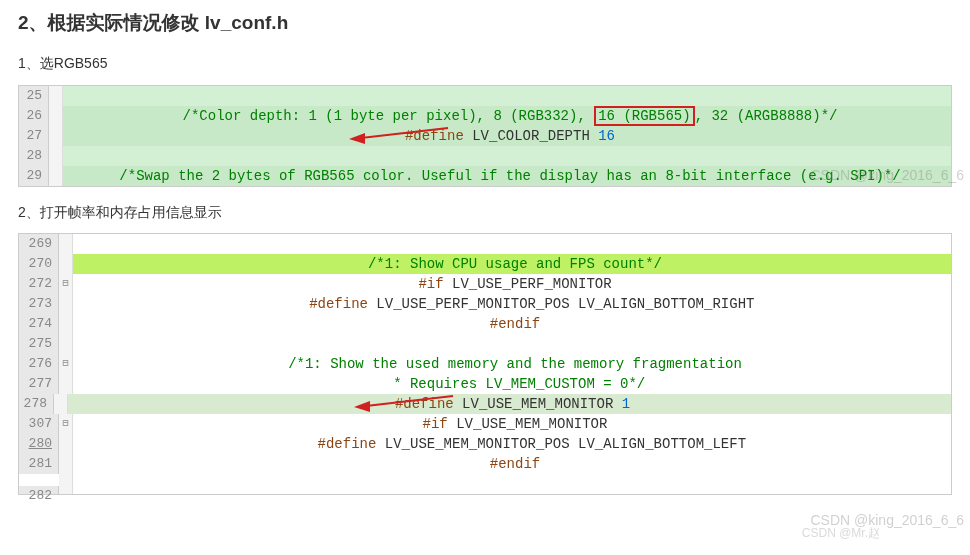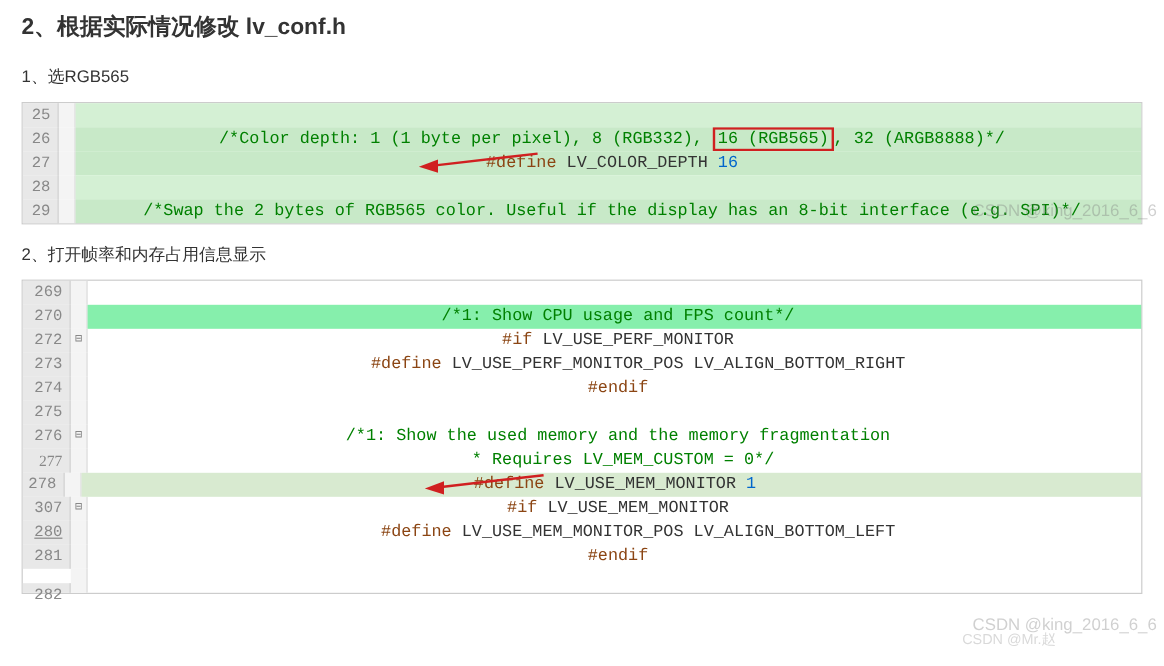--- a/index.html
+++ b/index.html
@@ -50,21 +50,21 @@
   .code {
     flex: 1;
     padding-left: 6px;
     white-space: pre;
     position: relative;
     overflow: hidden;
     text-align: center;
   }
   .bg-green { background: #c8e9c8; }
   .bg-green-alt { background: #d4f0d4; }
-  .bg-lime { background: #86efac; }
+  .bg-lime { background: #bef264; }
   .bg-hl { background: #d8ead0; }
   .c-comment { color: #008000; }
   .c-pp { color: #8b4513; }
   .c-ident { color: #333; }
   .c-num { color: #0066cc; }
   .redbox {
     border: 2px solid #d02020;
     padding: 0 2px;
     display: inline-block;
     line-height: 16px;
@@ -154,21 +154,21 @@
       <div class="ln" style="width: 40px;">275</div>
       <div class="fold"></div>
       <div class="code "></div>
     </div>
     <div class="row">
       <div class="ln" style="width: 40px;">276</div>
       <div class="fold">⊟</div>
       <div class="code "><span class="c-comment">/*1: Show the used memory and the memory fragmentation</span></div>
     </div>
     <div class="row">
-      <div class="ln" style="width: 40px; font-family: Liberation Serif, serif;">277</div>
+      <div class="ln" style="width: 40px;">277</div>
       <div class="fold"></div>
       <div class="code "><span class="c-comment"> * Requires LV_MEM_CUSTOM = 0*/</span></div>
     </div>
     <div class="row">
       <div class="ln" style="width: 35px;">278</div>
       <div class="fold"></div>
       <div class="code bg-hl"><span class="c-pp">#define</span><span class="c-ident"> LV_USE_MEM_MONITOR </span><span class="c-num">1</span><svg width="110" height="24" class="arrow" style="left: 280px; top: -2px;">
           <line x1="18" y1="14" x2="105" y2="4" stroke="#d02020" stroke-width="2"></line>
           <polygon points="6,15 22,9 22,20" fill="#d02020"></polygon>
         </svg></div>

